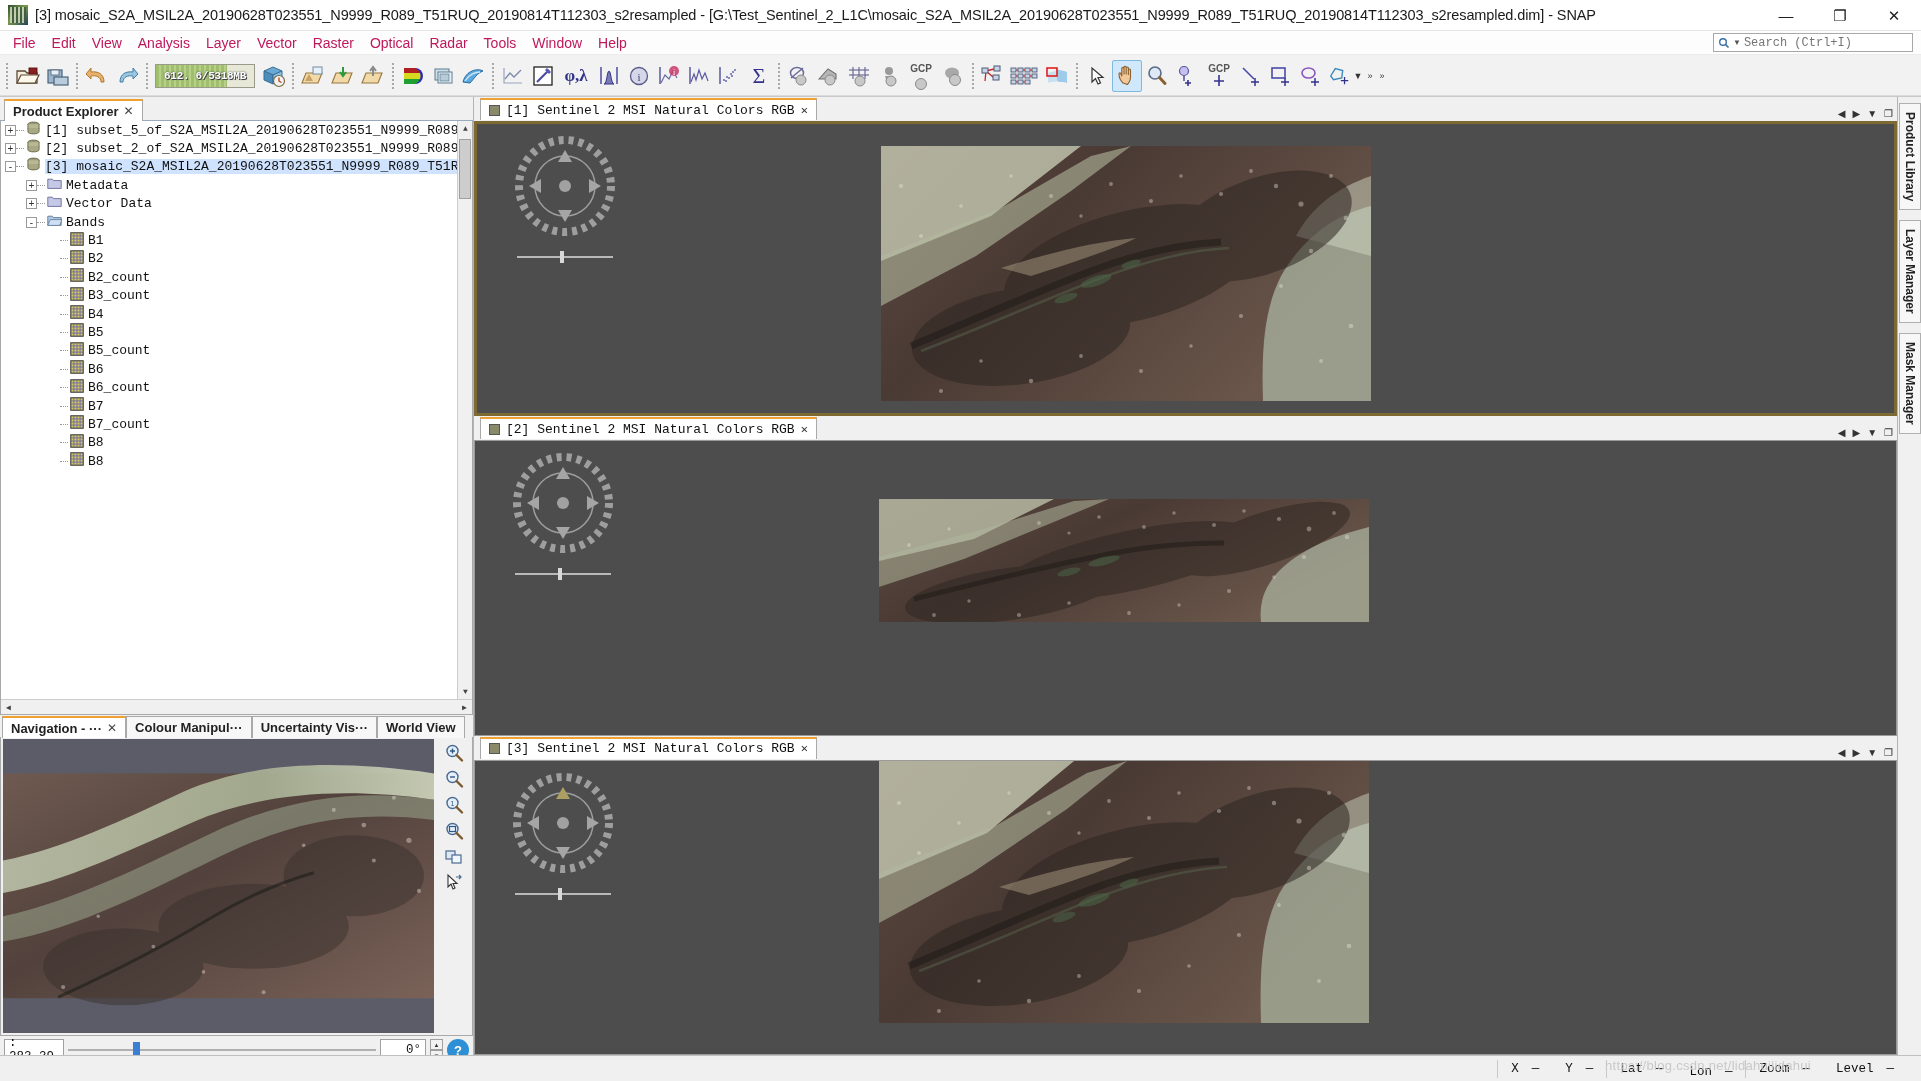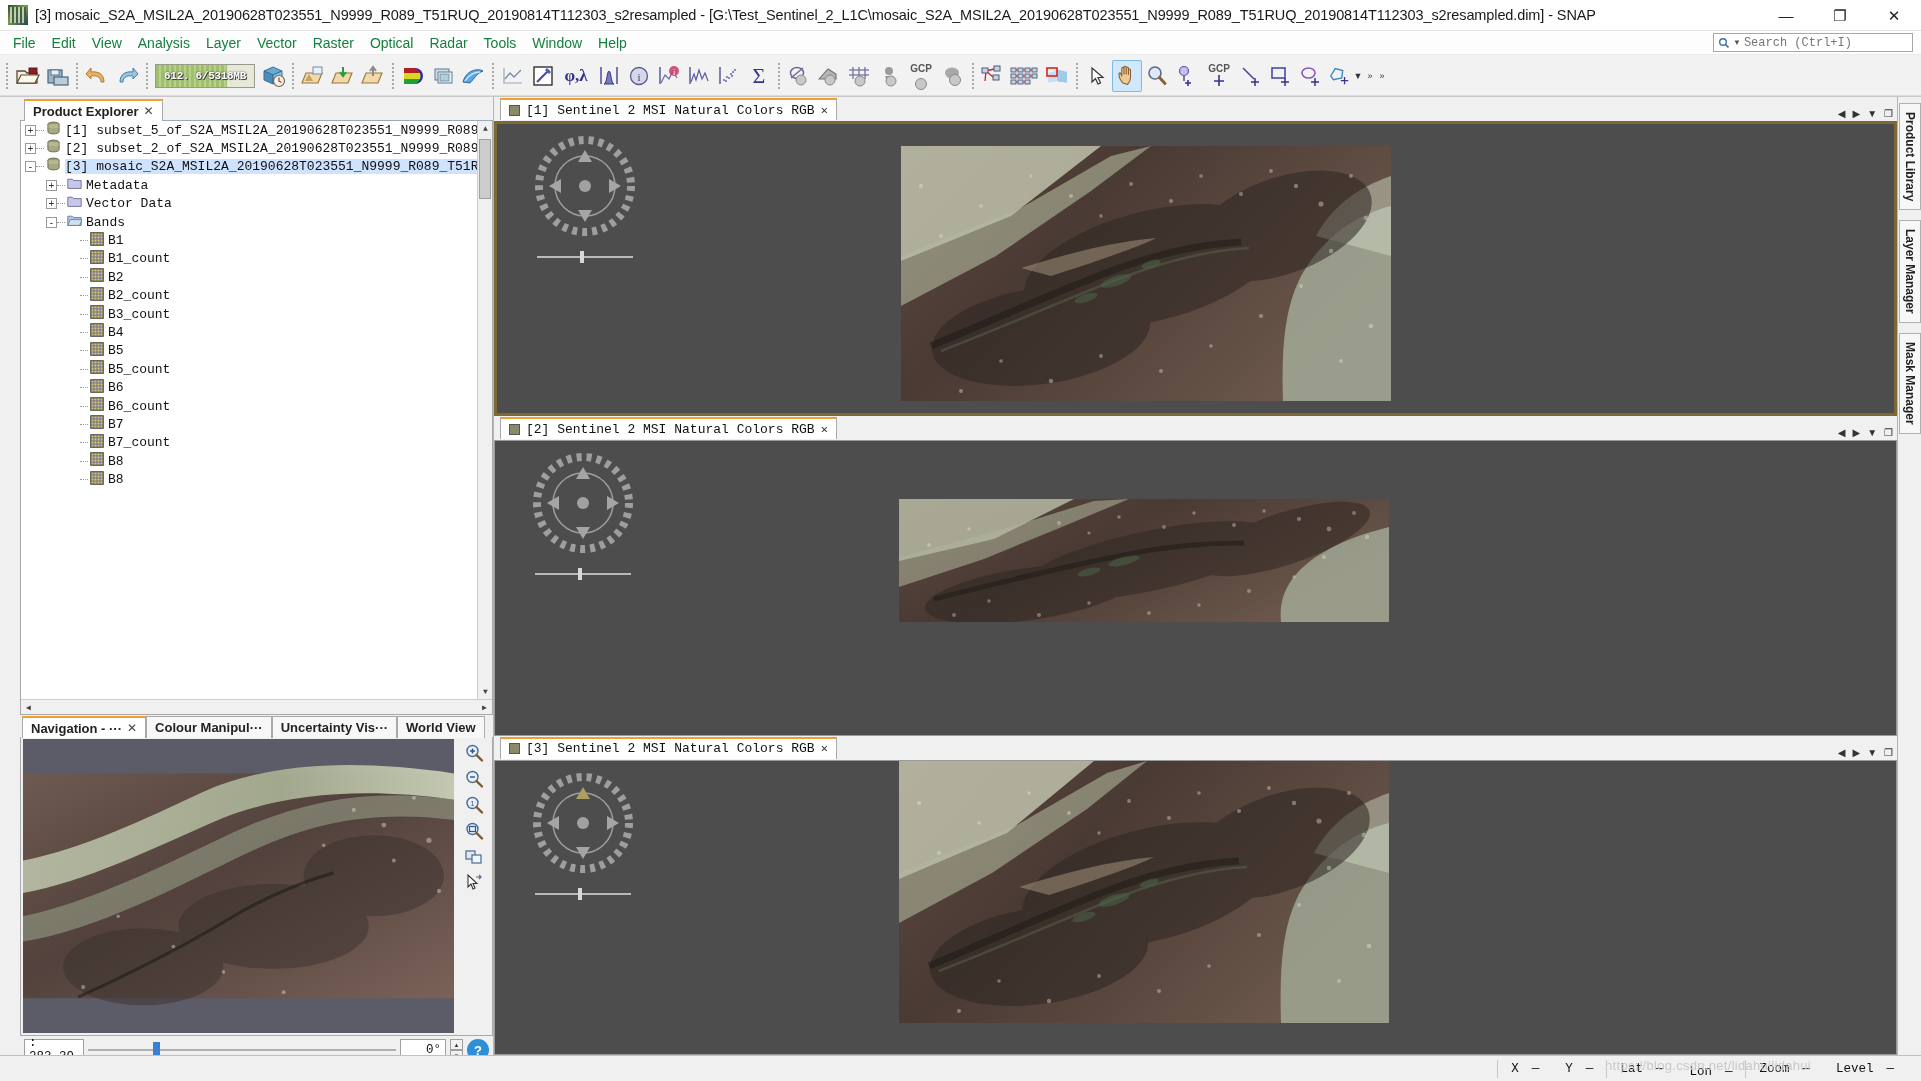--- a/index.html
+++ b/index.html
@@ -37,21 +37,21 @@
     width: 54px; height: 31px; display:flex; align-items:center; justify-content:center;
     color:#202020; font-size:15px;
   }
 
   
   #menubar {
     height: 24px; background:#fdfdfd; display:flex; align-items:center;
     padding-left: 5px; border-bottom:1px solid #ececec;
   }
   .menu-item {
-    padding: 2px 8px; font-size: 14px; color:#15803d; cursor:default;
+    padding: 2px 8px; font-size: 14px; color:#be185d; cursor:default;
     white-space: nowrap;
   }
 
   
   #toolbar {
     height: 42px; background:#f2f2f2;
     border-bottom:1px solid #c8c8c8;
     display:flex; align-items:center; padding:0 2px;
     box-shadow: inset 0 -1px 0 #dcdcdc;
   }
@@ -79,21 +79,21 @@
   .mem-gauge .txt {
     position:relative; font-family:"Liberation Mono",monospace;
     font-size:11px; color:#fff; text-shadow:0 0 2px #333,1px 1px 0 #444;
     font-weight:bold; letter-spacing:-.3px;
   }
   .gcp-label { font-size:10px; font-weight:bold; color:#555; position:absolute; top:2px; }
   .chev { width:12px; flex:none; display:flex; align-items:center; justify-content:center;
           color:#333; font-size:9px; }
 
   
-  #main { display:flex; height: calc(1081px - 31px - 24px - 42px - 26px); padding-left: 20px; }
+  #main { display:flex; height: calc(1081px - 31px - 24px - 42px - 26px); }
 
   
   #leftcol { width: 474px; flex:none; display:flex; flex-direction:column;
              background:#f0f0f0; border-right:1px solid #b4b4b4; }
 
   .panel-tabs {
     height:24px; display:flex; align-items:flex-end; background:#f0f0f0;
     padding-left:4px; border-bottom:1px solid #9ab;
   }
   .ptab {
@@ -664,37 +664,20 @@
                 <g stroke="#6a6aa8" stroke-width=".9">
                   <line x1="3.9" y1="1" x2="3.9" y2="13"></line>
                   <line x1="7" y1="1" x2="7" y2="13"></line>
                   <line x1="10.1" y1="1" x2="10.1" y2="13"></line>
                   <line x1="1" y1="3.9" x2="13" y2="3.9"></line>
                   <line x1="1" y1="7" x2="13" y2="7"></line>
                   <line x1="1" y1="10.1" x2="13" y2="10.1"></line>
                 </g>
               </svg></span>
             <span class="tlabel">B1</span>
-          </div>
-          <div class="trow">
-            <span class="ind" style="width: 42px;"></span>
-            <span style="width: 13px;"></span>
-            <span class="dots"></span>
-            <span class="ico-band"><svg width="14" height="14" viewBox="0 0 14 14">
-                <rect x=".8" y=".8" width="12.4" height="12.4" fill="#d8c860" stroke="#3a3a3a" stroke-width="1.1"></rect>
-                <g stroke="#6a6aa8" stroke-width=".9">
-                  <line x1="3.9" y1="1" x2="3.9" y2="13"></line>
-                  <line x1="7" y1="1" x2="7" y2="13"></line>
-                  <line x1="10.1" y1="1" x2="10.1" y2="13"></line>
-                  <line x1="1" y1="3.9" x2="13" y2="3.9"></line>
-                  <line x1="1" y1="7" x2="13" y2="7"></line>
-                  <line x1="1" y1="10.1" x2="13" y2="10.1"></line>
-                </g>
-              </svg></span>
-            <span class="tlabel">B1_count</span>
           </div>
           <div class="trow">
             <span class="ind" style="width: 42px;"></span>
             <span style="width: 13px;"></span>
             <span class="dots"></span>
             <span class="ico-band"><svg width="14" height="14" viewBox="0 0 14 14">
                 <rect x=".8" y=".8" width="12.4" height="12.4" fill="#d8c860" stroke="#3a3a3a" stroke-width="1.1"></rect>
                 <g stroke="#6a6aa8" stroke-width=".9">
                   <line x1="3.9" y1="1" x2="3.9" y2="13"></line>
                   <line x1="7" y1="1" x2="7" y2="13"></line>

